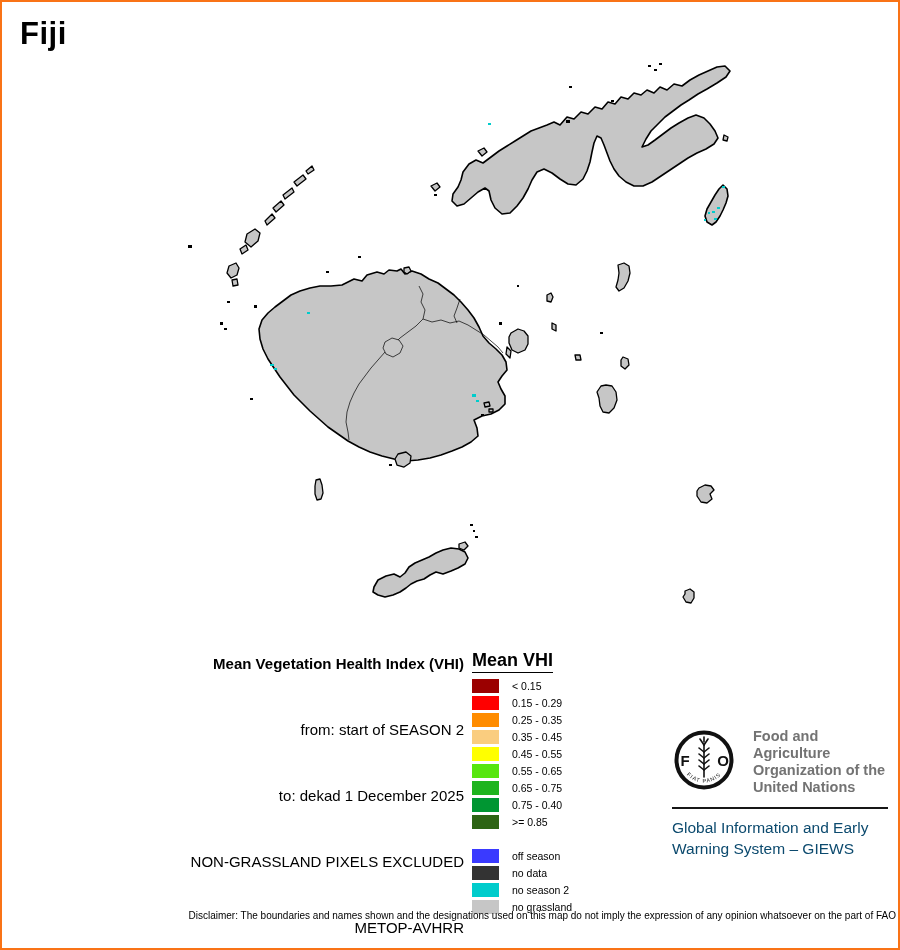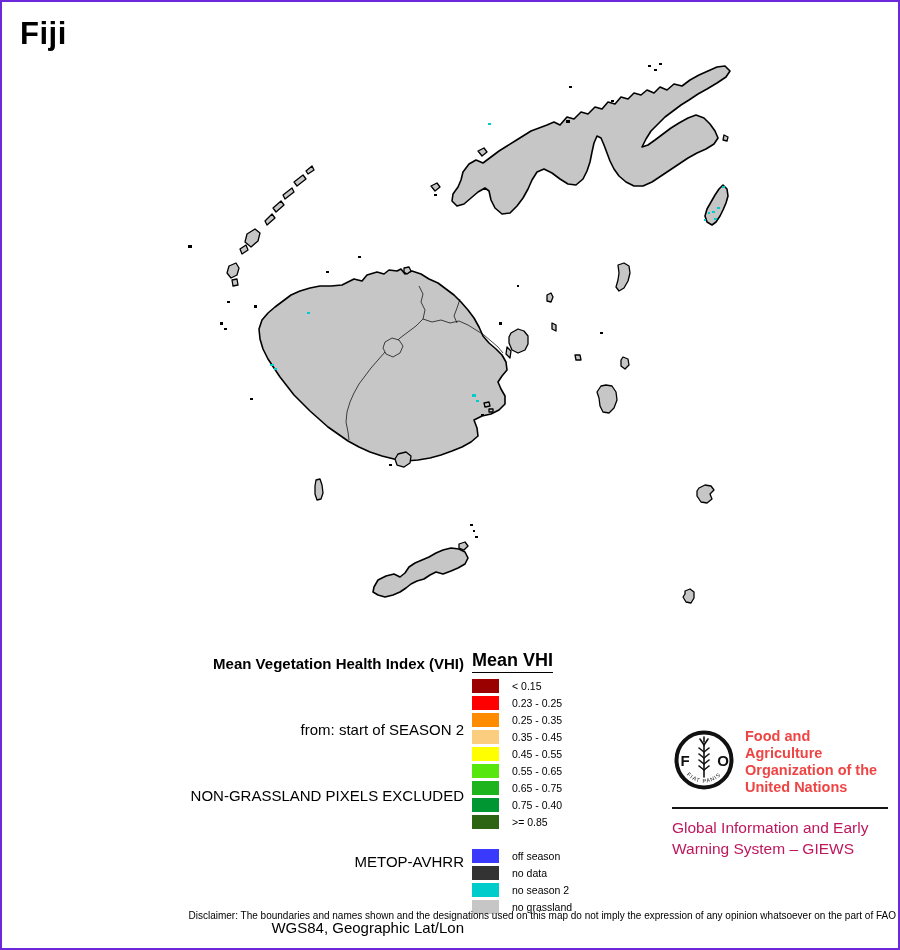--- a/index.html
+++ b/index.html
@@ -3,42 +3,42 @@
 <meta charset="utf-8">
 <style>
   :root{
     --land:#C6C6C6;
     --coastline:#000000;
     --no-season-2:#00CCCC;
     --background:#FFFFFF;
   }
   html,body{margin:0;padding:0;background:#fff;}
   body{width:900px;height:950px;position:relative;font-family:"Liberation Sans",sans-serif;color:#000;overflow:hidden;}
-  .frame{position:absolute;inset:0;border:2px solid #6d28d9;box-sizing:border-box;background:var(--background);}
+  .frame{position:absolute;inset:0;border:2px solid #f97316;box-sizing:border-box;background:var(--background);}
   .map{position:absolute;left:0;top:0;width:900px;height:950px;}
   .page-title{position:absolute;left:18px;top:14px;font-size:31px;font-weight:bold;letter-spacing:0.5px;}
   
   .info{position:absolute;left:22px;top:653px;width:440px;font-size:15px;line-height:18px;text-align:right;}
   .info .heading{font-weight:bold;margin-bottom:13px;}
   .info .line{margin-bottom:12px;margin-top:48px;}
   .info .ilabel{display:inline-block;width:53px;}
   
   .legend{position:absolute;left:470px;top:648px;width:200px;}
   .legend-title{font-size:18px;font-weight:bold;border-bottom:1.6px solid #000;display:inline-block;padding-bottom:1px;margin-bottom:6px;}
   .lrow{display:flex;align-items:center;margin-bottom:3px;}
   .sw{width:27px;height:14px;flex:0 0 27px;}
   .ltext{font-size:10.5px;padding-left:13px;white-space:nowrap;}
   .legend-gap{height:17px;}
   
   .fao{position:absolute;left:670px;top:726px;width:219px;}
   .fao-top{display:flex;align-items:flex-start;}
   .fao-logo{width:64px;height:64px;flex:0 0 64px;}
-  .fao-name{margin-left:9px;font-size:14.5px;font-weight:bold;line-height:1.18;color:#ef4444;width:146px;}
+  .fao-name{margin-left:17px;font-size:14.5px;font-weight:bold;line-height:1.18;color:#737373;width:146px;}
   .fao-divider{border-top:2.5px solid #161616;margin-top:11px;width:216px;}
-  .giews{margin-top:9px;font-size:15.5px;line-height:1.32;color:#be185d;width:216px;}
+  .giews{margin-top:9px;font-size:15.5px;line-height:1.32;color:#0c4a6e;width:216px;}
   
   .disclaimer{position:absolute;left:8px;top:906px;width:886px;font-size:10px;line-height:16px;text-align:right;}
 </style>
 </head>
 <body>
 
 <div class="frame">
 
   <svg class="map" viewBox="0 0 900 950" aria-hidden="true">
 
@@ -130,34 +130,37 @@
     </g>
   </svg>
 
   <div class="page-title">Fiji</div>
 
   <div class="info">
     <div class="heading">Mean Vegetation Health Index (VHI)</div>
     <div class="line">
       <span class="ilabel">from</span><span>: start of SEASON 2</span>
     </div>
+    <div class="line">
+      <span class="ilabel">to</span><span>: dekad 1 December 2025</span>
+    </div>
     <div class="line">NON-GRASSLAND PIXELS EXCLUDED</div>
     <div class="line">METOP-AVHRR</div>
     <div class="line">WGS84, Geographic Lat/Lon</div>
   </div>
 
   <div class="legend">
     <div class="legend-title">Mean VHI</div>
     <div class="lrow">
         <span class="sw" style="background-color: rgb(155, 0, 0);"></span>
         <span class="ltext">&lt; 0.15</span>
       </div>
     <div class="lrow">
         <span class="sw" style="background-color: rgb(255, 0, 0);"></span>
-        <span class="ltext">0.23 - 0.25</span>
+        <span class="ltext">0.15 - 0.29</span>
       </div>
     <div class="lrow">
         <span class="sw" style="background-color: rgb(255, 140, 0);"></span>
         <span class="ltext">0.25 - 0.35</span>
       </div>
     <div class="lrow">
         <span class="sw" style="background-color: rgb(250, 205, 127);"></span>
         <span class="ltext">0.35 - 0.45</span>
       </div>
     <div class="lrow">

